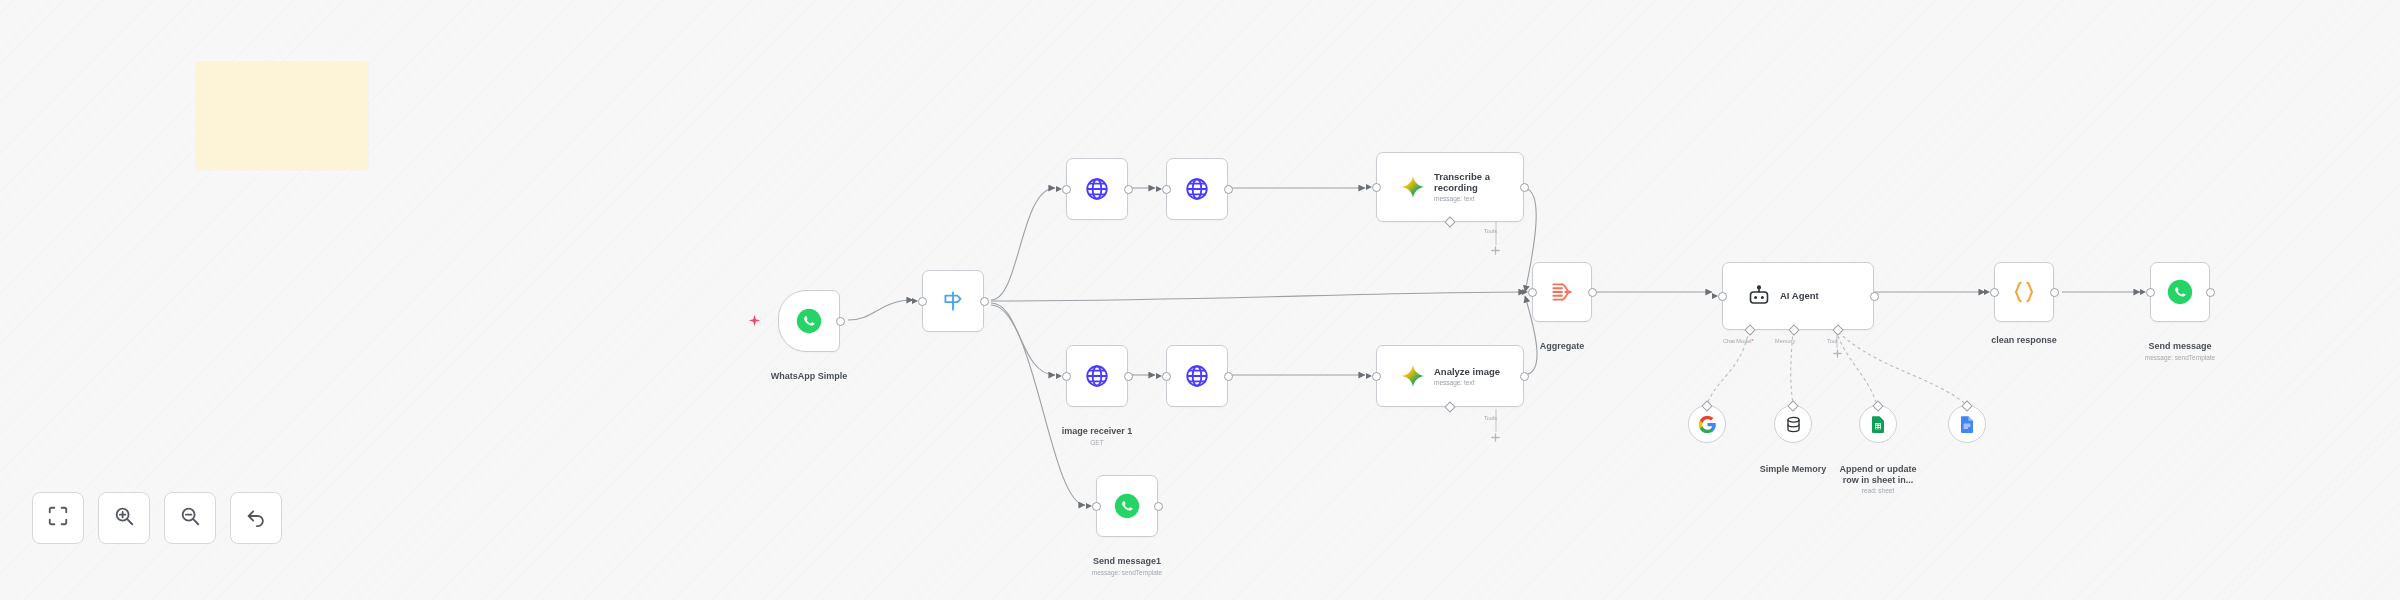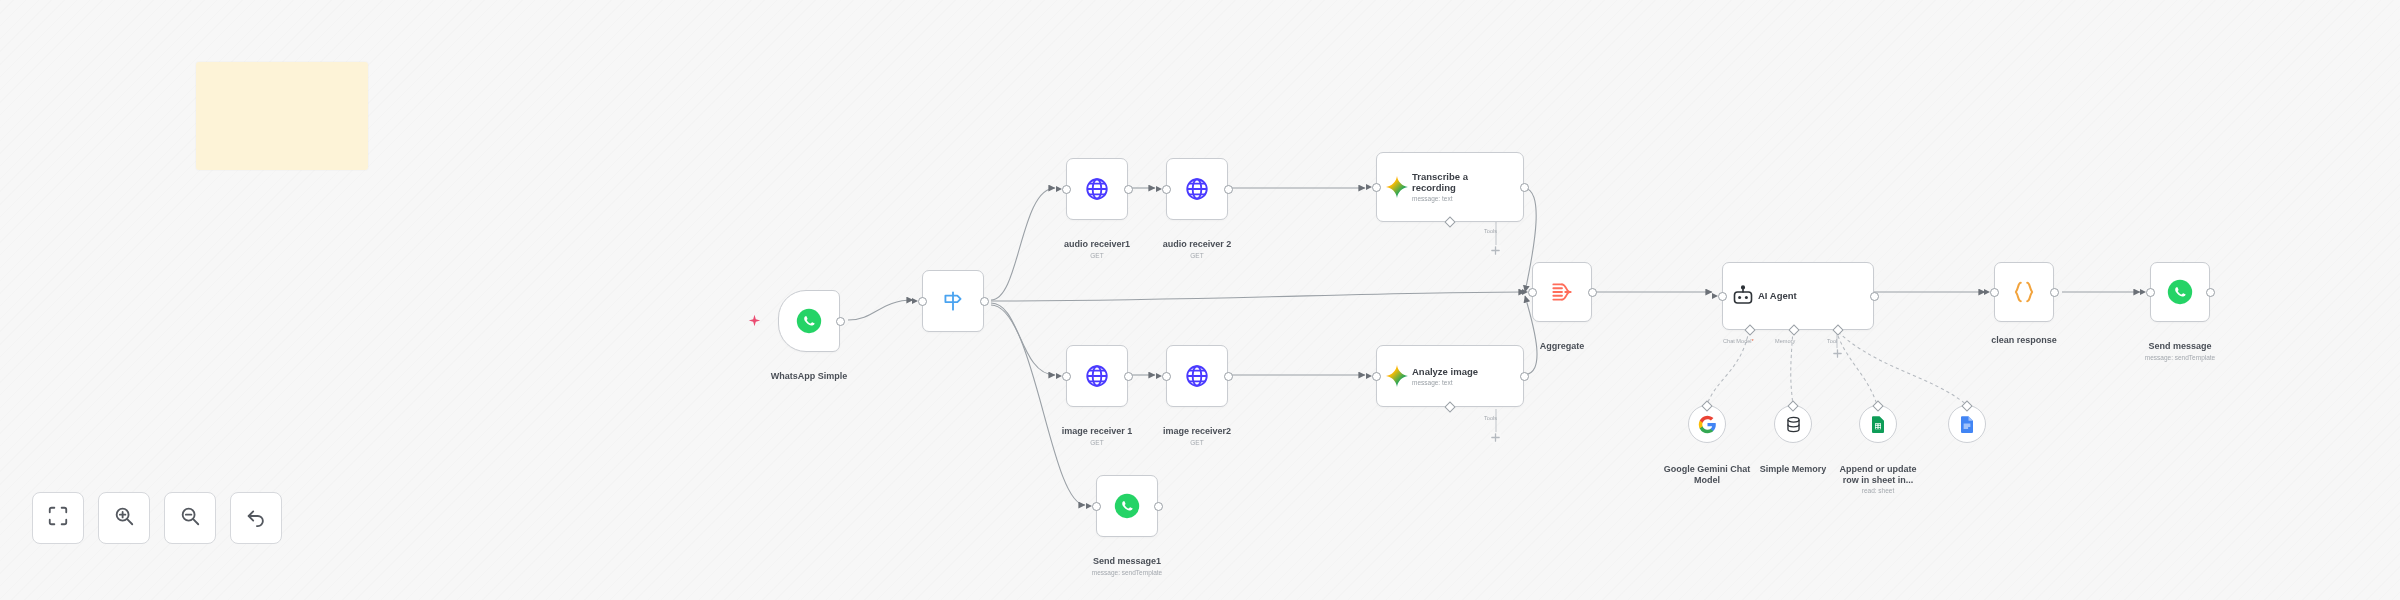--- a/index.html
+++ b/index.html
@@ -32,21 +32,21 @@
   .node {
     position: absolute;
     background: #ffffff;
     border: 1px solid #c9ccd1;
     border-radius: 7px;
     display: flex;
     align-items: center;
     box-shadow: 0 1px 2px rgba(0,0,0,0.03);
   }
   .node.square { justify-content: center; }
-  .node.wide { padding-left: 8px; gap: 3px; }
+  .node.wide { padding-left: 24px; gap: 9px; }
   .node.trigger {
     border-top-left-radius: 28px;
     border-bottom-left-radius: 28px;
   }
   .node-icon { display: flex; align-items: center; justify-content: center; flex: none; }
   .node-texts { display: flex; flex-direction: column; justify-content: center; line-height: 1.18; }
   .node-inline-title { font-size: 9.5px; color: #3b3f46; font-weight: 600; }
   .node-inline-sub { font-size: 6.5px; color: #9aa0a6; margin-top: 2px; }
 
   
@@ -233,39 +233,31 @@
     <span class="node-icon">
       <svg width="26" height="26" viewBox="0 0 24 24" fill="none" stroke="#4a3aff" stroke-width="1.7">
         <circle cx="12" cy="12" r="9"></circle>
         <ellipse cx="12" cy="12" rx="4" ry="9"></ellipse>
         <path d="M3 12h18M4.5 7h15M4.5 17h15"></path>
       </svg>
     </span>
     <span class="port arrowin" style="left:-5.5px; top:50%; margin-top:-4.5px;"></span>
     <span class="port" style="right:-5.5px; top:50%; margin-top:-4.5px;"></span>
   </div>
-  <div class="caption" style="left:1021px; top:228px; width:152px;">
-    <span>audio receiver1</span>
-    <span class="sub">GET</span>
-  </div>
 
   <div class="node square" style="left:1166px; top:158px; width:62px; height:62px;">
     <span class="node-icon">
       <svg width="26" height="26" viewBox="0 0 24 24" fill="none" stroke="#4a3aff" stroke-width="1.7">
         <circle cx="12" cy="12" r="9"></circle>
         <ellipse cx="12" cy="12" rx="4" ry="9"></ellipse>
         <path d="M3 12h18M4.5 7h15M4.5 17h15"></path>
       </svg>
     </span>
     <span class="port arrowin" style="left:-5.5px; top:50%; margin-top:-4.5px;"></span>
     <span class="port" style="right:-5.5px; top:50%; margin-top:-4.5px;"></span>
-  </div>
-  <div class="caption" style="left:1121px; top:228px; width:152px;">
-    <span>audio receiver 2</span>
-    <span class="sub">GET</span>
   </div>
 
   <div class="node wide" style="left:1376px; top:152px; width:148px; height:70px;">
     <span class="node-icon">
       <svg width="24" height="24" viewBox="0 0 24 24">
         <defs>
           <linearGradient id="gem1" x1="0" y1="0" x2="1" y2="1">
             <stop offset="0%" stop-color="#ea4335"></stop>
             <stop offset="33%" stop-color="#fbbc05"></stop>
             <stop offset="66%" stop-color="#34a853"></stop>
@@ -311,24 +303,20 @@
     <span class="node-icon">
       <svg width="26" height="26" viewBox="0 0 24 24" fill="none" stroke="#4a3aff" stroke-width="1.7">
         <circle cx="12" cy="12" r="9"></circle>
         <ellipse cx="12" cy="12" rx="4" ry="9"></ellipse>
         <path d="M3 12h18M4.5 7h15M4.5 17h15"></path>
       </svg>
     </span>
     <span class="port arrowin" style="left:-5.5px; top:50%; margin-top:-4.5px;"></span>
     <span class="port" style="right:-5.5px; top:50%; margin-top:-4.5px;"></span>
   </div>
-  <div class="caption" style="left:1121px; top:415px; width:152px;">
-    <span>image receiver2</span>
-    <span class="sub">GET</span>
-  </div>
 
   <div class="node wide" style="left:1376px; top:345px; width:148px; height:62px;">
     <span class="node-icon">
       <svg width="24" height="24" viewBox="0 0 24 24">
         <defs>
           <linearGradient id="gem2" x1="0" y1="0" x2="1" y2="1">
             <stop offset="0%" stop-color="#ea4335"></stop>
             <stop offset="33%" stop-color="#fbbc05"></stop>
             <stop offset="66%" stop-color="#34a853"></stop>
             <stop offset="100%" stop-color="#4285f4"></stop>
@@ -415,25 +403,20 @@
   <div class="subnode" style="left:1688px; top:405px;">
     <span class="diamond-top"></span>
     <span class="node-icon">
       <svg width="19" height="19" viewBox="0 0 24 24">
         <path fill="#4285F4" d="M22.5 12.2c0-.8-.1-1.5-.2-2.2H12v4.2h5.9a5 5 0 0 1-2.2 3.3v2.7h3.5c2-1.9 3.3-4.7 3.3-8z"></path>
         <path fill="#34A853" d="M12 23c3 0 5.5-1 7.3-2.7l-3.5-2.7c-1 .6-2.2 1-3.8 1-2.9 0-5.3-1.9-6.2-4.5H2.2v2.8A11 11 0 0 0 12 23z"></path>
         <path fill="#FBBC05" d="M5.8 14.1a6.6 6.6 0 0 1 0-4.2V7.1H2.2a11 11 0 0 0 0 9.8l3.6-2.8z"></path>
         <path fill="#EA4335" d="M12 5.4c1.6 0 3.1.6 4.3 1.7l3.2-3.2A11 11 0 0 0 2.2 7.1l3.6 2.8C6.7 7.3 9.1 5.4 12 5.4z"></path>
       </svg>
     </span>
-  </div>
-  <div class="caption" style="left:1643px; top:453px; width:128px;">
-    <span>Google Gemini Chat
-Model</span>
-    <span class="sub"></span>
   </div>
 
   <div class="subnode" style="left:1774px; top:405px;">
     <span class="diamond-top"></span>
     <span class="node-icon">
       <svg width="19" height="19" viewBox="0 0 24 24" fill="none" stroke="#2e3338" stroke-width="1.7">
         <ellipse cx="12" cy="6" rx="7" ry="3"></ellipse>
         <path d="M5 6v12c0 1.7 3.1 3 7 3s7-1.3 7-3V6"></path>
         <path d="M5 12c0 1.7 3.1 3 7 3s7-1.3 7-3"></path>
       </svg>

